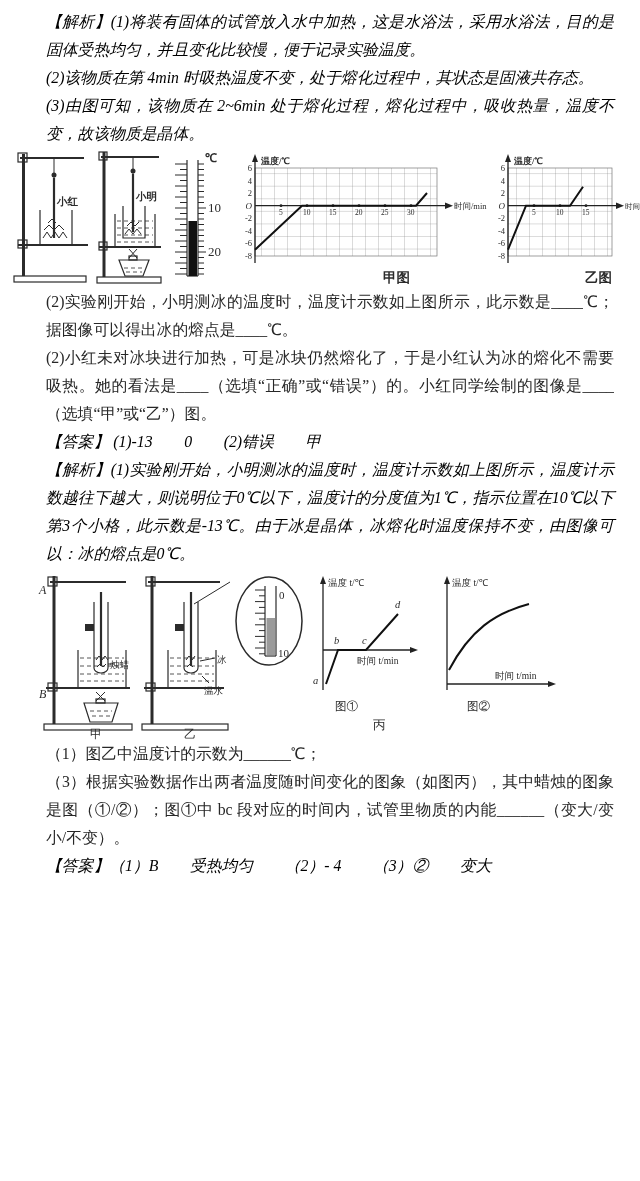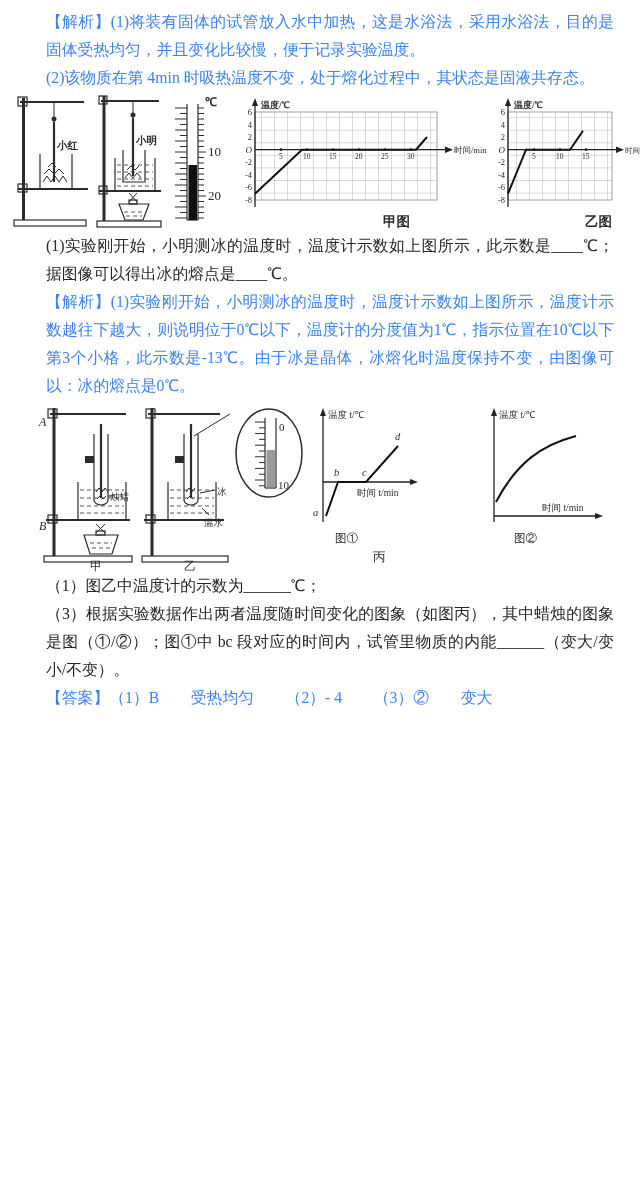--- a/index.html
+++ b/index.html
@@ -1,44 +1,45 @@
 <!DOCTYPE html>
 <html><head>
 <meta charset="utf-8">
 <style>
   html,body{margin:0;padding:0;background:#fff;}
   body{width:640px;height:1181px;overflow:hidden;}
   .doc{box-sizing:border-box;width:640px;height:1181px;padding:8px 26px 0 46px;
        font-family:"Liberation Serif",serif;font-size:15.8px;line-height:28px;
        color:#272727;text-align:justify;}
   p{margin:0;}
-  .red{color:#3b82f6;}
+  .red{color:#000000;font-style:italic;}
   .fig-row{display:flex;align-items:flex-start;margin-left:-38px;width:640px;text-align:left;}
   .fig-row.q16{padding-left:30px;}
   svg{display:block;flex:0 0 auto;}
   svg text{font-family:"Liberation Serif",serif;fill:#2b2b2b;}
   .ln{stroke:#2b2b2b;fill:none;stroke-width:1.2;}
   .thick{stroke:#2b2b2b;fill:none;stroke-width:3;}
   .mid{stroke:#2b2b2b;fill:none;stroke-width:2.2;}
   .thin{stroke:#2b2b2b;fill:none;stroke-width:1;}
   .dash{stroke:#2b2b2b;fill:none;stroke-width:0.8;stroke-dasharray:4 3;}
   .curve{stroke:#111;fill:none;stroke-width:2;}
   .axis{stroke:#222;fill:none;stroke-width:1.3;}
   .gridrect{stroke:#777;stroke-width:0.7;}
   .graphs-col{display:flex;flex-direction:column;}
-  .graphs-pair{display:flex;gap:47px;}
+  .graphs-pair{display:flex;}
   .bing-caption{font-size:12.5px;line-height:18px;text-indent:68px;color:#2b2b2b;}
 </style>
 </head>
 <body>
 
 <div class="doc">
 
   <p class="red">【解析】(1)将装有固体的试管放入水中加热，这是水浴法，采用水浴法，目的是固体受热均匀，并且变化比较慢，便于记录实验温度。</p>
   <p class="red">(2)该物质在第 4min 时吸热温度不变，处于熔化过程中，其状态是固液共存态。</p>
+  <p class="red">(3)由图可知，该物质在 2~6min 处于熔化过程，熔化过程中，吸收热量，温度不变，故该物质是晶体。</p>
 
 
   <div class="fig-row">
 
     <svg width="85" height="140" viewBox="0 0 85 140">
       <rect x="6" y="128" width="72" height="6" class="ln"></rect>
       <line x1="15.5" y1="6" x2="15.5" y2="128" class="thick"></line>
       <line x1="12" y1="10" x2="76" y2="10" class="mid"></line>
       <rect x="10" y="5" width="9" height="9" class="ln"></rect>
       <rect x="10" y="92" width="9" height="8" class="ln"></rect>
@@ -147,21 +148,23 @@
         <circle cx="70" cy="57.7" r="1.4" fill="#222"></circle>
         <circle cx="96" cy="57.7" r="1.4" fill="#222"></circle>
       <text x="42" y="67" font-size="7.5">5</text>
       <text x="66" y="67" font-size="7.5">10</text>
       <text x="92" y="67" font-size="7.5">15</text>
       <polyline points="18,101.7 36,57.7 80,57.7 93,38.8" class="curve"></polyline>
       <text x="95" y="134" font-size="13.5" font-weight="bold">乙图</text>
     </svg>
   </div>
 
-  <p>(1)实验刚开始，小明测冰的温度时，温度计示数如上图所示，此示数是____℃；据图像可以得出冰的熔点是____℃。</p>
+  <p>(2)实验刚开始，小明测冰的温度时，温度计示数如上图所示，此示数是____℃；据图像可以得出冰的熔点是____℃。</p>
+  <p>(2)小红未对冰块进行加热，可是冰块仍然熔化了，于是小红认为冰的熔化不需要吸热。她的看法是____（选填“正确”或“错误”）的。小红同学绘制的图像是____ （选填“甲”或“乙”）图。</p>
+  <p class="red">【答案】 (1)-13　　0　　(2)错误　　甲</p>
   <p class="red">【解析】(1)实验刚开始，小明测冰的温度时，温度计示数如上图所示，温度计示数越往下越大，则说明位于0℃以下，温度计的分度值为1℃，指示位置在10℃以下第3个小格，此示数是-13℃。由于冰是晶体，冰熔化时温度保持不变，由图像可以：冰的熔点是0℃。</p>
 
 
   <div class="fig-row q16">
 
     <svg width="100" height="172" viewBox="0 0 100 172">
       <text x="1" y="26" font-size="12" font-style="italic">A</text>
       <text x="1" y="130" font-size="12" font-style="italic">B</text>
       <rect x="6" y="156" width="88" height="6" class="ln"></rect>
       <line x1="16" y1="8" x2="16" y2="156" class="thick"></line>

